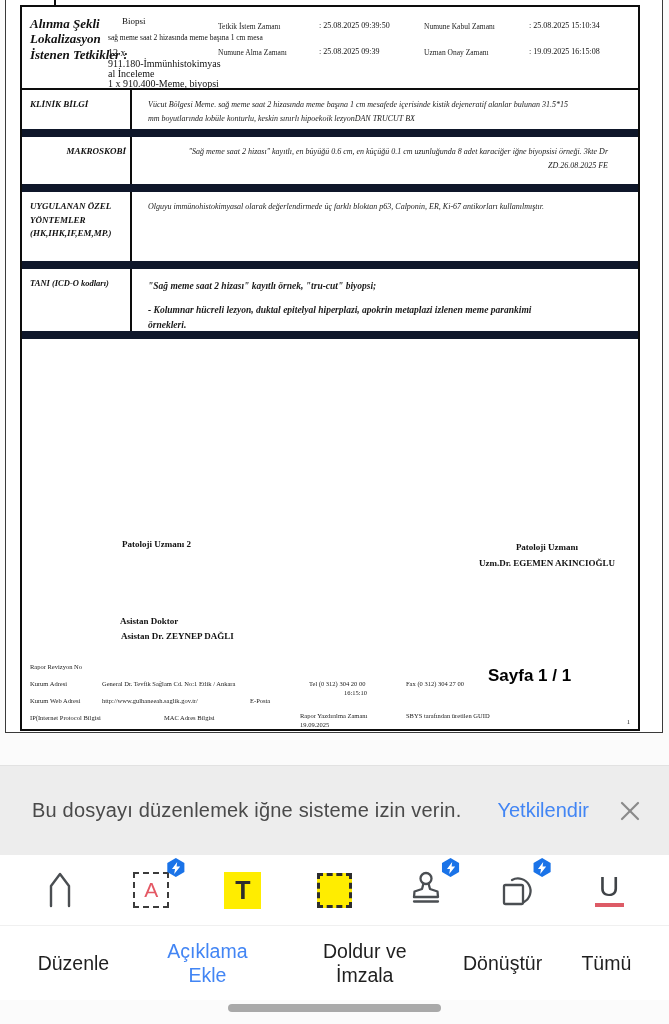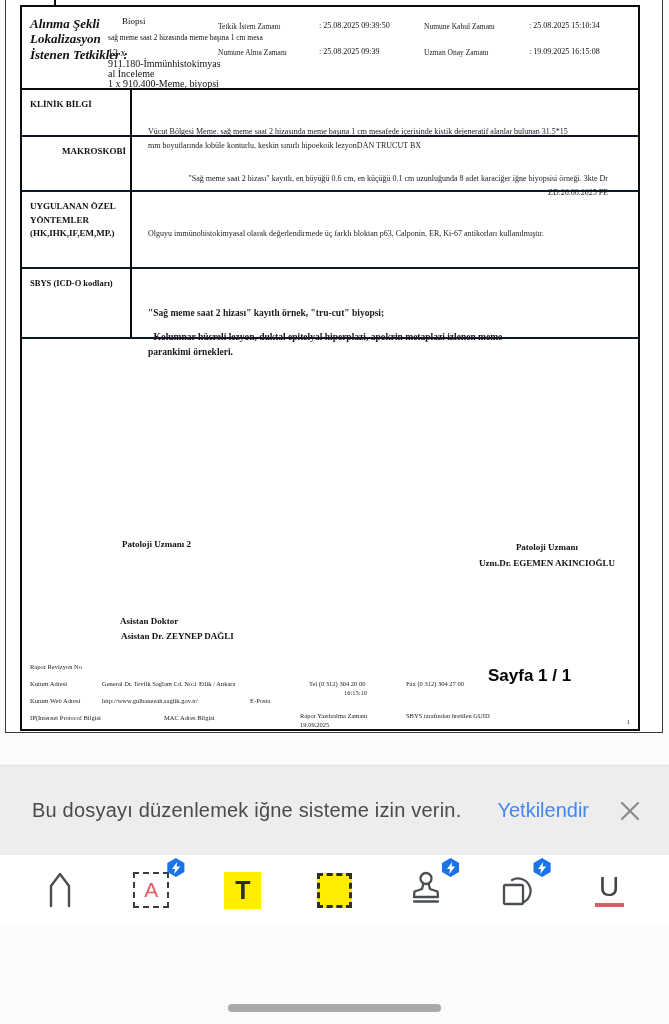--- a/index.html
+++ b/index.html
@@ -15,24 +15,24 @@
   .doc-table { position:absolute; left:14px; top:5px; width:620px; height:726px;
                border:2px solid #0d0d0d; display:flex; flex-direction:column; }
 
   .info-section { position:relative; height:83px; border-bottom:2px solid #0d0d0d; }
   .info-section span { position:absolute; white-space:nowrap; }
   .ilab { font-weight:bold; font-size:13px;font-style:italic; }
   .ival { font-size:10px; }
   .tlab { font-size:7.5px; color:#222; }
   .tval { font-size:8px; }
 
-  .trow { display:flex; border-bottom:2px solid #0f172a; }
+  .trow { display:flex; border-bottom:8px solid #0f172a;font-style:italic; }
   .tlabel { width:110px; flex:none; border-right:2px solid #0d0d0d;
             padding:8px 4px 0 8px; font-weight:bold; font-size:9px; line-height:1.5; }
-  .tcontent { flex:1; padding:8px 40px 0 16px; font-size:8px; line-height:1.8; color:#1a1a1a;margin-top:27px; }
+  .tcontent { flex:1; padding:8px 40px 0 16px; font-size:8px; line-height:1.8; color:#1a1a1a; }
   .row-klinik   { height:47px; } .row-klinik .tcontent { padding-right:66px; }
   .row-makro    { height:55px;text-align:right; } .row-makro .tcontent { padding-right:30px; }
   .row-ozel     { height:77px; }
   .row-tani     { height:70px; }
   .row-tani .tcontent { font-weight:bold; font-size:9.5px; line-height:1.6; max-width:445px; padding-top:10px; }
   .tani-line2 { display:block; margin-top:9px; }
 
   .sig-area { position:relative; flex:1; }
   .sig { position:absolute; font-weight:bold; font-size:9px; white-space:nowrap; }
   .sig-right { text-align:center; line-height:1.8; }
@@ -127,21 +127,21 @@
       <div class="trow row-ozel">
         <div class="tlabel">
           <span>UYGULANAN ÖZEL</span><br>
           <span>YÖNTEMLER</span><br>
           <span>(HK,IHK,IF,EM,MP.)</span>
         </div>
         <div class="tcontent">Olguyu immünohistokimyasal olarak değerlendirmede üç farklı bloktan p63, Calponin, ER, Ki-67 antikorları kullanılmıştır.</div>
       </div>
 
       <div class="trow row-tani">
-        <div class="tlabel" style="font-size:8.5px">SBYS (ICD-O kodları)</div>
+        <div class="tlabel" style="font-size:8.5px">TANI (ICD-O kodları)</div>
         <div class="tcontent">
           <span>"Sağ meme saat 2 hizası" kayıtlı örnek, "tru-cut" biyopsi;</span>
           <span class="tani-line2">- Kolumnar hücreli lezyon, duktal epitelyal hiperplazi, apokrin metaplazi izlenen meme parankimi örnekleri.</span>
         </div>
       </div>
 
       <div class="sig-area">
         <span class="sig" style="left:100px; top:200px">Patoloji Uzmanı 2</span>
         <div class="sig sig-right" style="left:430px; top:200px; width:190px">
           <span>Patoloji Uzmanı</span><br>
@@ -246,16 +246,23 @@
 
     <div class="tool">
       <span class="utool">
         <span class="glyph-u">U</span>
         <span class="u-line"></span>
       </span>
     </div>
 
   </div>
 
+  <div class="tabs">
+    <div class="tab">Düzenle</div>
+    <div class="tab tab--active">Açıklama Ekle</div>
+    <div class="tab">Doldur ve İmzala</div>
+    <div class="tab">Dönüştür</div>
+    <div class="tab">Tümü</div>
+  </div>
 
   <div class="home-indicator"></div>
 
 </div>
 
 </body></html>

